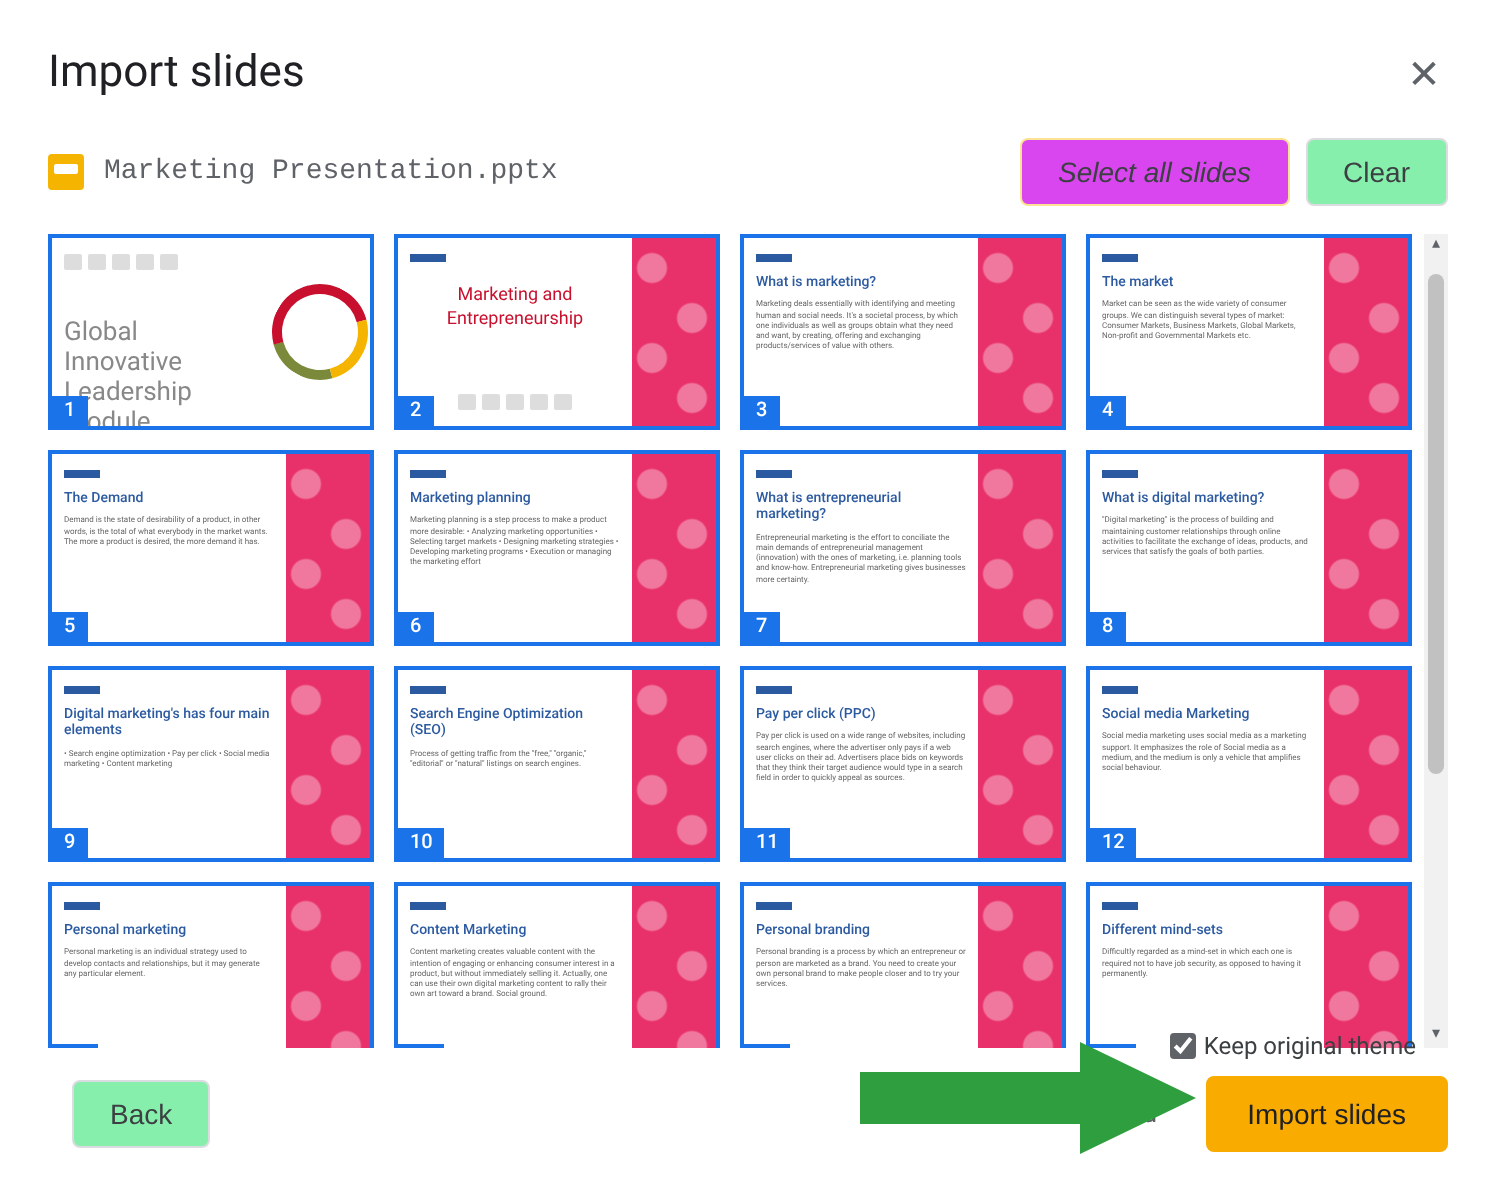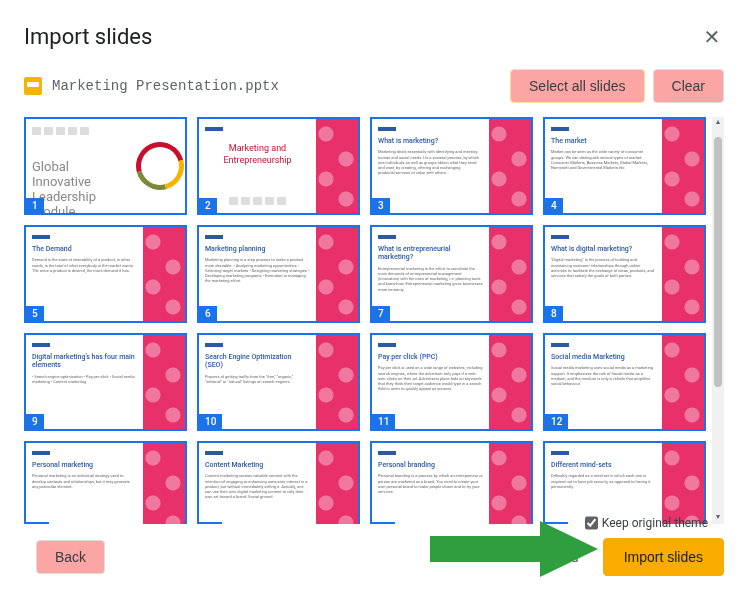--- a/index.html
+++ b/index.html
@@ -69,27 +69,28 @@
     .file-name {
       font-size: 14px;
       color: #5f6368;
     }
     .btn {
       padding: 8px 18px;
       font-size: 14px;
       border-radius: 4px;
       cursor: pointer;
       border: 1px solid #dadce0;
-      background: #fca5a5;
+      background: #86efac;
       color: #3c4043;
       margin-left: 8px;
     }
     .btn.highlight {
-      background: #fca5a5;
+      background: #d946ef;
       border-color: #fde293;
+      font-style: italic;
     }
     .slide-scroll {
       flex: 1;
       overflow-y: auto;
       overflow-x: hidden;
       display: flex;
     }
     .slide-grid {
       display: grid;
       grid-template-columns: repeat(4, 1fr);

